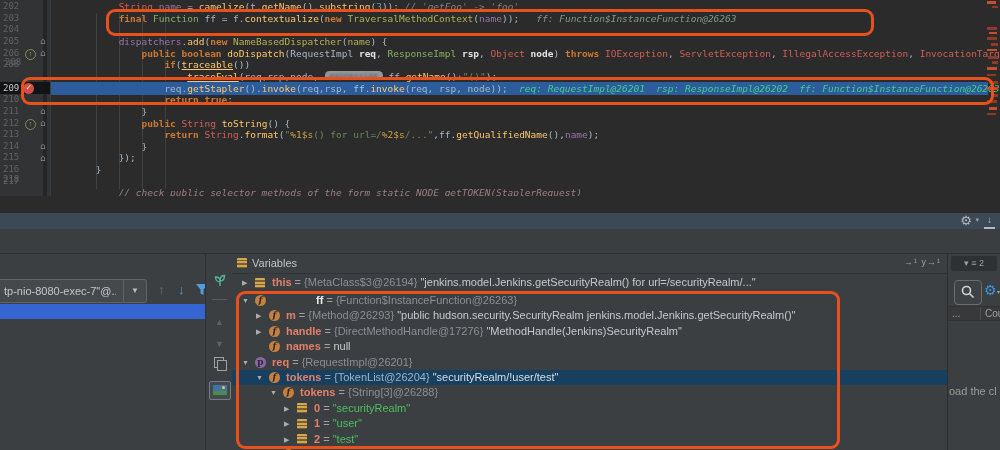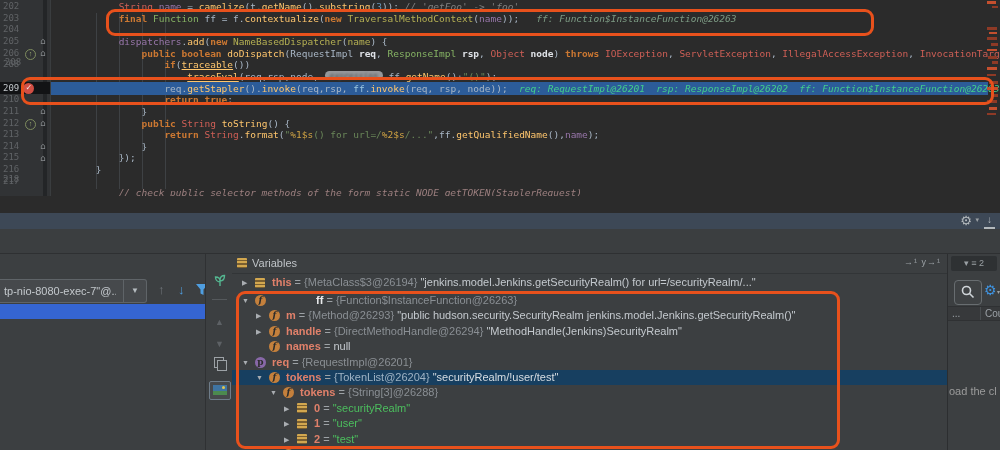--- a/index.html
+++ b/index.html
@@ -242,21 +242,21 @@
             <span class="vtext" style="left: 40px; margin-left: 44px;"><span class="vn-white" style="font-weight: bold;">ff</span><span class="vv-eq"> = </span><span class="vv-gray">{Function$InstanceFunction@26263}</span></span>
           </div>
           <div class="var-row" style="top: 54.4px;">
             <span class="arr" style="left: 24px;">▶</span>
             <span class="vicon f" style="left: 37px;">f</span>
             <span class="vtext" style="left: 54px;"><span class="vn-salmon" style="font-weight: bold;">m</span><span class="vv-eq"> = </span><span class="vv-gray">{Method@26293} </span><span class="vv-wstr">"public hudson.security.SecurityRealm jenkins.model.Jenkins.getSecurityRealm()"</span></span>
           </div>
           <div class="var-row" style="top: 69.8px;">
             <span class="arr" style="left: 24px;">▶</span>
             <span class="vicon f" style="left: 37px;">f</span>
-            <span class="vtext" style="left: 54px;"><span class="vn-salmon" style="font-weight: bold;">handle</span><span class="vv-eq"> = </span><span class="vv-gray">{DirectMethodHandle@26294} </span><span class="vv-wstr">"MethodHandle(Jenkins)SecurityRealm"</span></span>
+            <span class="vtext" style="left: 54px;"><span class="vn-salmon" style="font-weight: bold;">handle</span><span class="vv-eq"> = </span><span class="vv-gray">{DirectMethodHandle@17276} </span><span class="vv-wstr">"MethodHandle(Jenkins)SecurityRealm"</span></span>
           </div>
           <div class="var-row" style="top: 85.2px;">
             <span class="vicon f" style="left: 37px;">f</span>
             <span class="vtext" style="left: 54px;"><span class="vn-salmon" style="font-weight: bold;">names</span><span class="vv-eq"> = </span><span class="vv-wstr">null</span></span>
           </div>
           <div class="var-row" style="top: 100.6px;">
             <span class="arr" style="left: 10px;">▼</span>
             <span class="vicon p" style="left: 23px;">p</span>
             <span class="vtext" style="left: 40px;"><span class="vn-salmon" style="font-weight: bold;">req</span><span class="vv-eq"> = </span><span class="vv-gray">{RequestImpl@26201}</span></span>
           </div>

